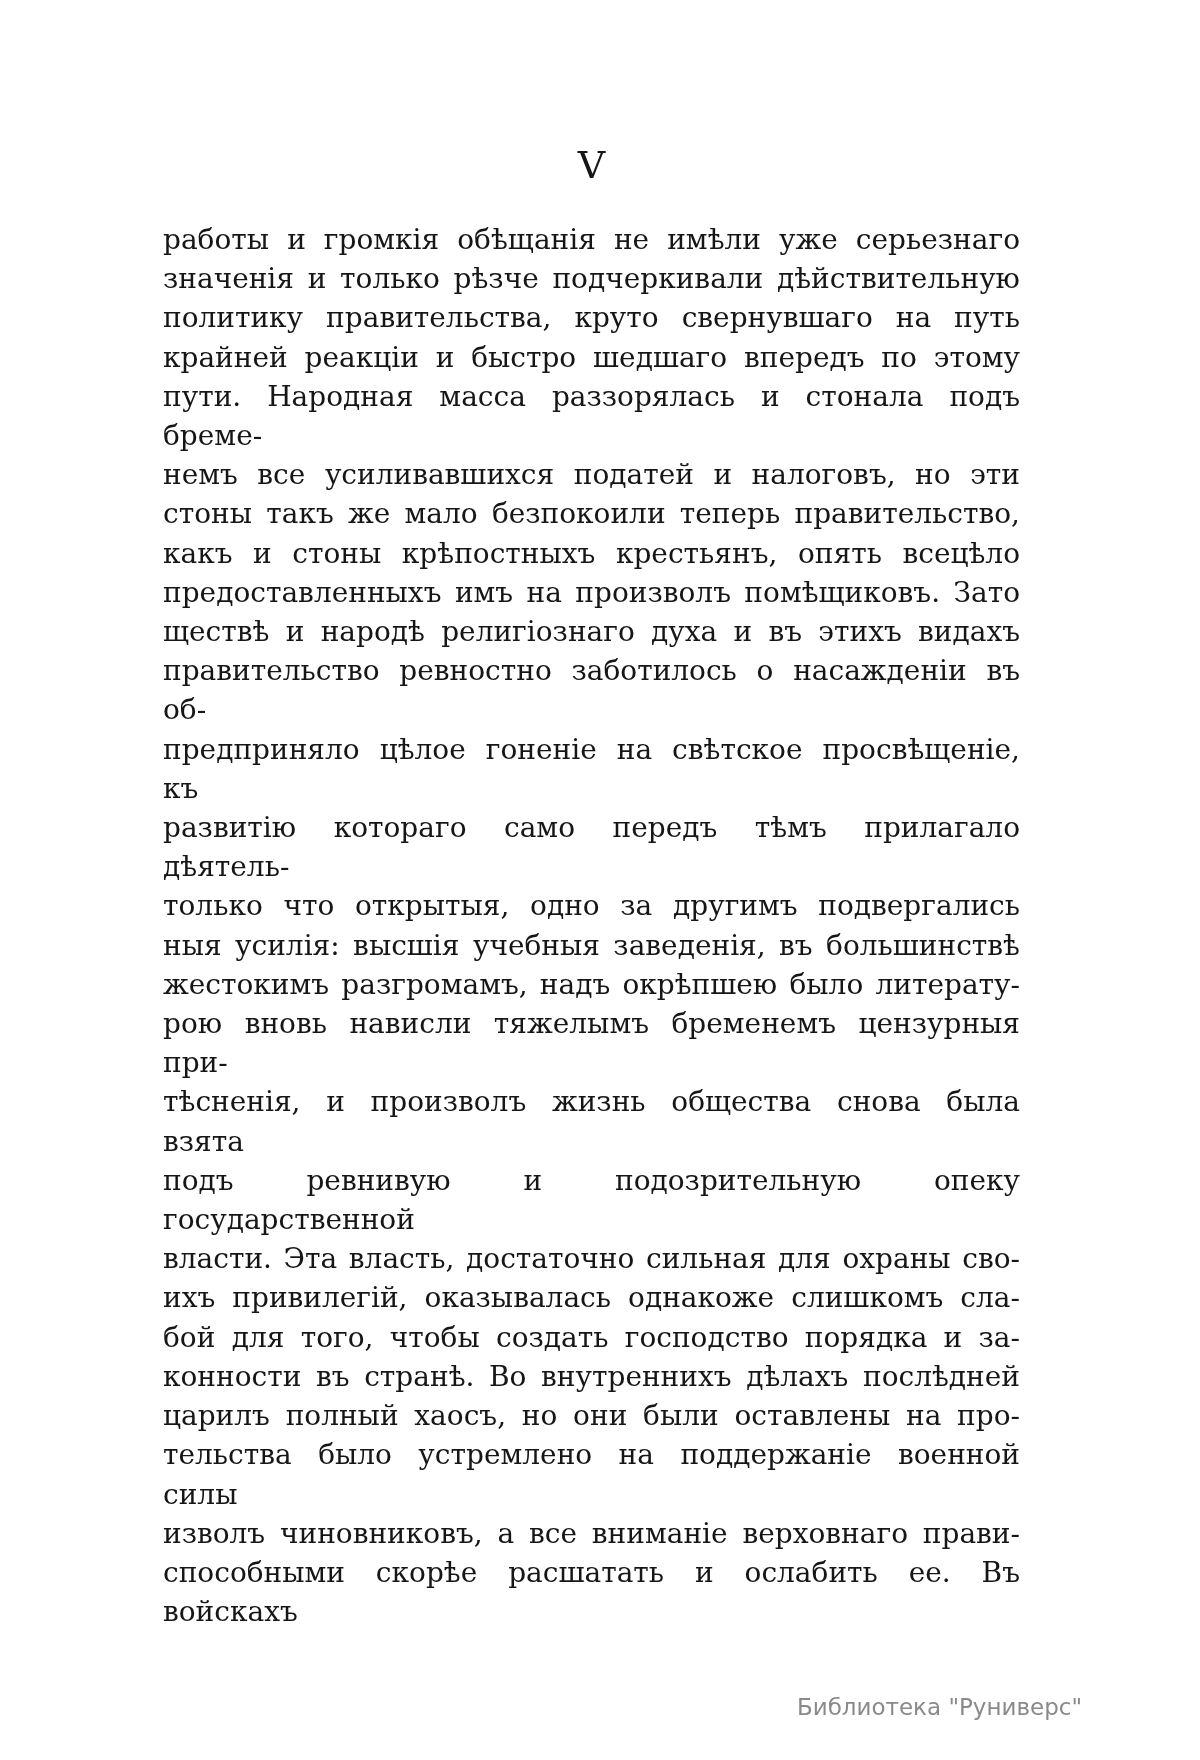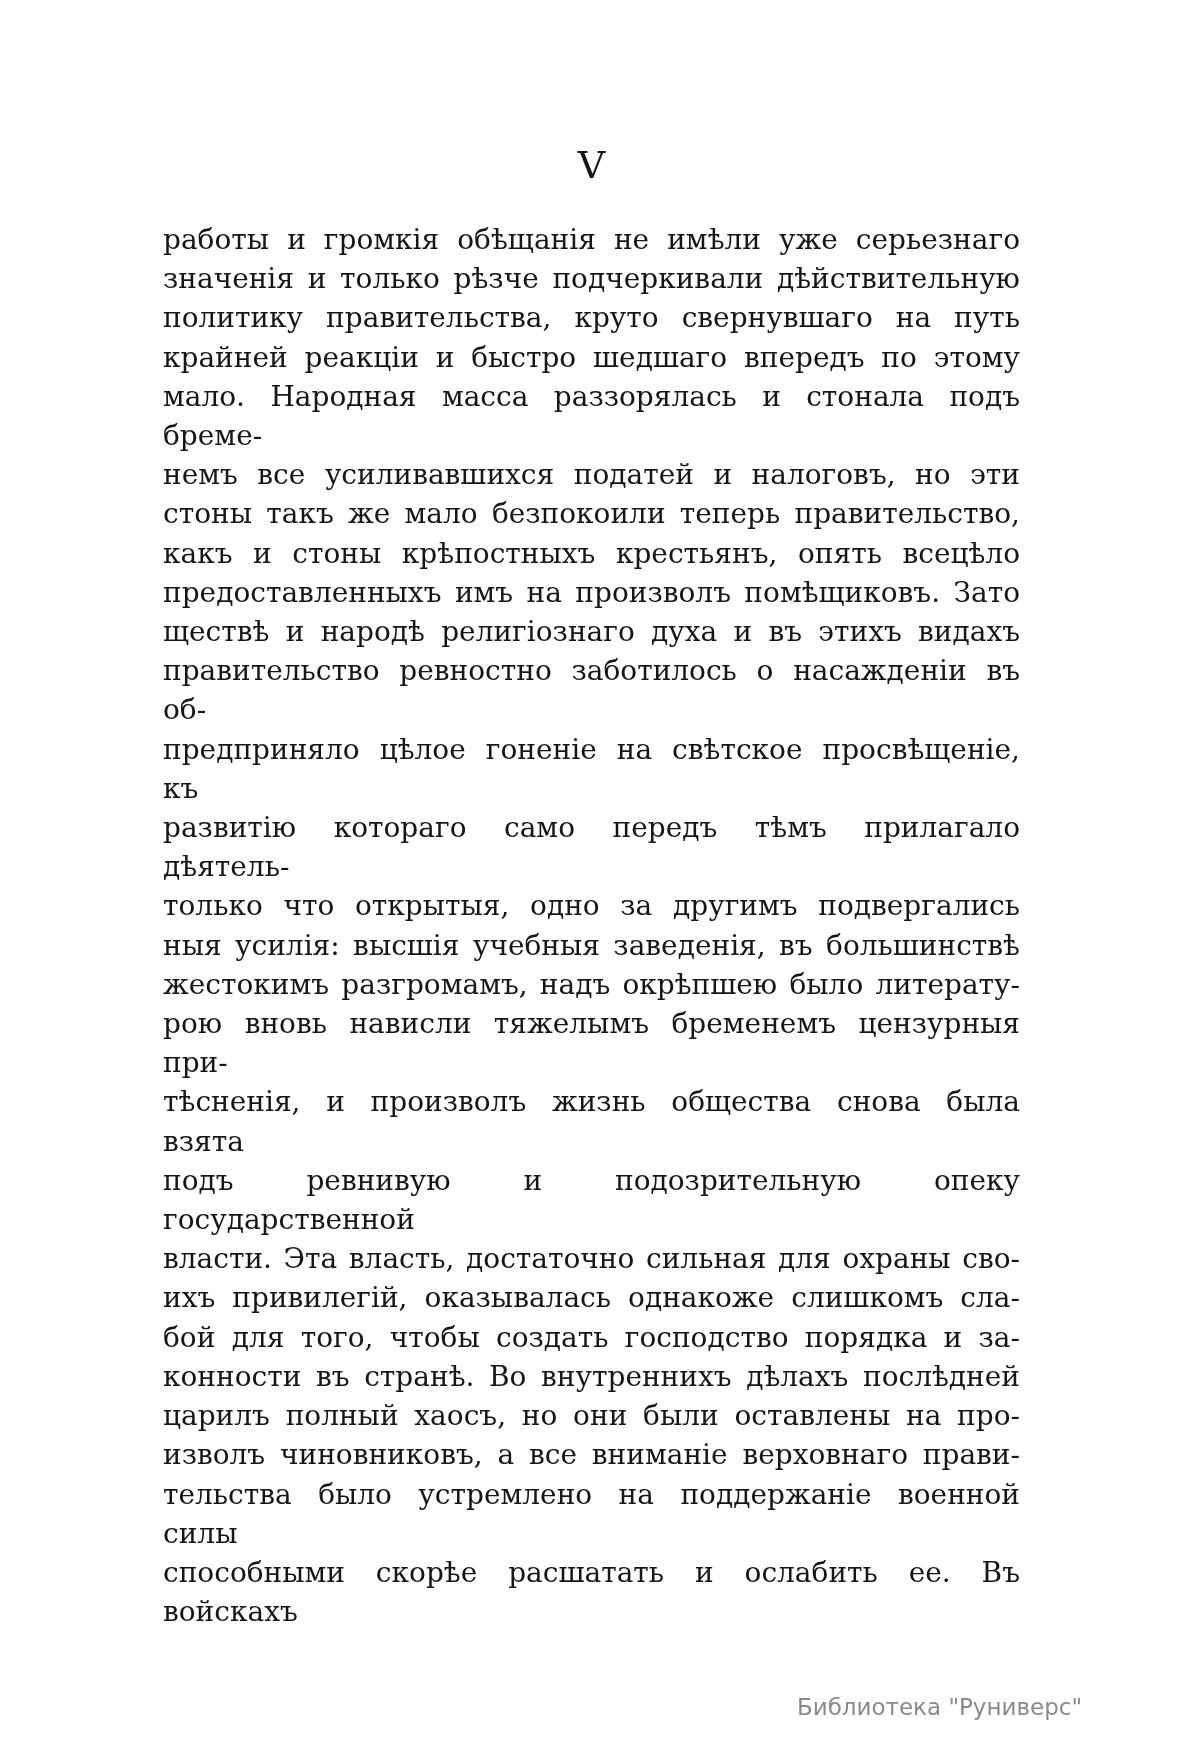--- a/index.html
+++ b/index.html
@@ -64,41 +64,41 @@
 
 <div class="page">
 
   <div class="roman-header">V</div>
 
   <div class="textblock">
     <div class="tline">работы и громкія обѣщанія не имѣли уже серьезнаго</div>
     <div class="tline">значенія и только рѣзче подчеркивали дѣйствительную</div>
     <div class="tline">политику правительства, круто свернувшаго на путь</div>
     <div class="tline">крайней реакціи и быстро шедшаго впередъ по этому</div>
-    <div class="tline">мало. Народная масса раззорялась и стонала подъ бреме-</div>
+    <div class="tline">пути. Народная масса раззорялась и стонала подъ бреме-</div>
     <div class="tline">немъ все усиливавшихся податей и налоговъ, но эти</div>
     <div class="tline">стоны такъ же мало безпокоили теперь правительство,</div>
     <div class="tline">какъ и стоны крѣпостныхъ крестьянъ, опять всецѣло</div>
     <div class="tline">предоставленныхъ имъ на произволъ помѣщиковъ. Зато</div>
     <div class="tline">ществѣ и народѣ религіознаго духа и въ этихъ видахъ</div>
     <div class="tline">правительство ревностно заботилось о насажденіи въ об-</div>
     <div class="tline">предприняло цѣлое гоненіе на свѣтское просвѣщеніе, къ</div>
     <div class="tline">развитію котораго само передъ тѣмъ прилагало дѣятель-</div>
     <div class="tline">только что открытыя, одно за другимъ подвергались</div>
     <div class="tline">ныя усилія: высшія учебныя заведенія, въ большинствѣ</div>
     <div class="tline">жестокимъ разгромамъ, надъ окрѣпшею было литерату-</div>
     <div class="tline">рою вновь нависли тяжелымъ бременемъ цензурныя при-</div>
     <div class="tline">тѣсненія, и произволъ жизнь общества снова была взята</div>
     <div class="tline">подъ ревнивую и подозрительную опеку государственной</div>
     <div class="tline">власти. Эта власть, достаточно сильная для охраны сво-</div>
     <div class="tline">ихъ привилегій, оказывалась однакоже слишкомъ сла-</div>
     <div class="tline">бой для того, чтобы создать господство порядка и за-</div>
     <div class="tline">конности въ странѣ. Во внутреннихъ дѣлахъ послѣдней</div>
     <div class="tline">царилъ полный хаосъ, но они были оставлены на про-</div>
+    <div class="tline">тельства было устремлено на поддержаніе военной силы</div>
     <div class="tline">изволъ чиновниковъ, а все вниманіе верховнаго прави-</div>
-    <div class="tline">тельства было устремлено на поддержаніе военной силы</div>
     <div class="tline">способными скорѣе расшатать и ослабить ее. Въ войскахъ</div>
 
   </div>
 
   <div class="watermark">Библиотека "Руниверс"</div>
 
 </div>
 
 </body></html>

